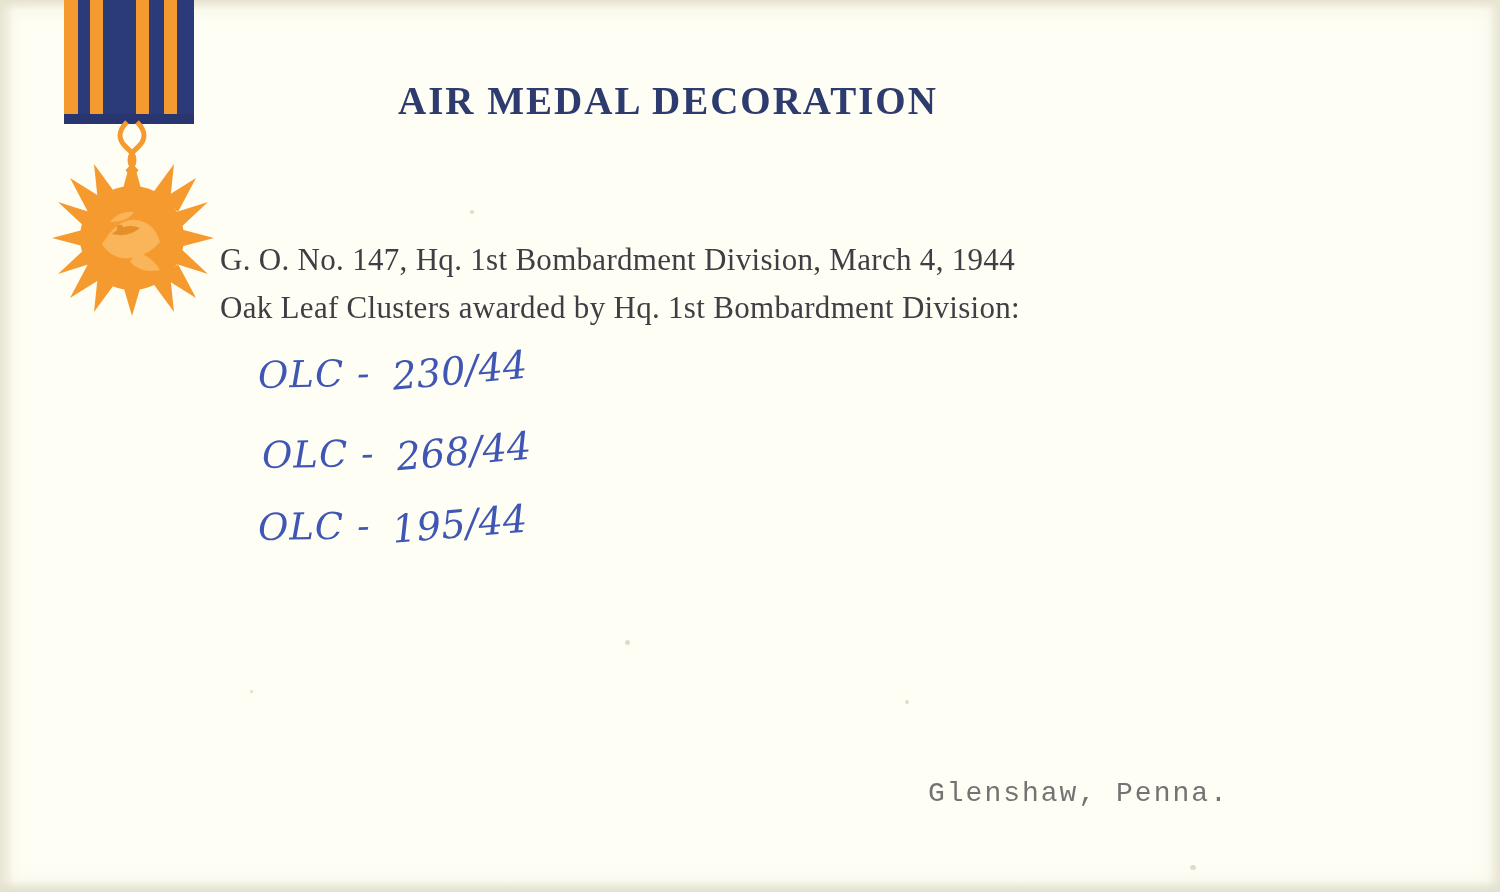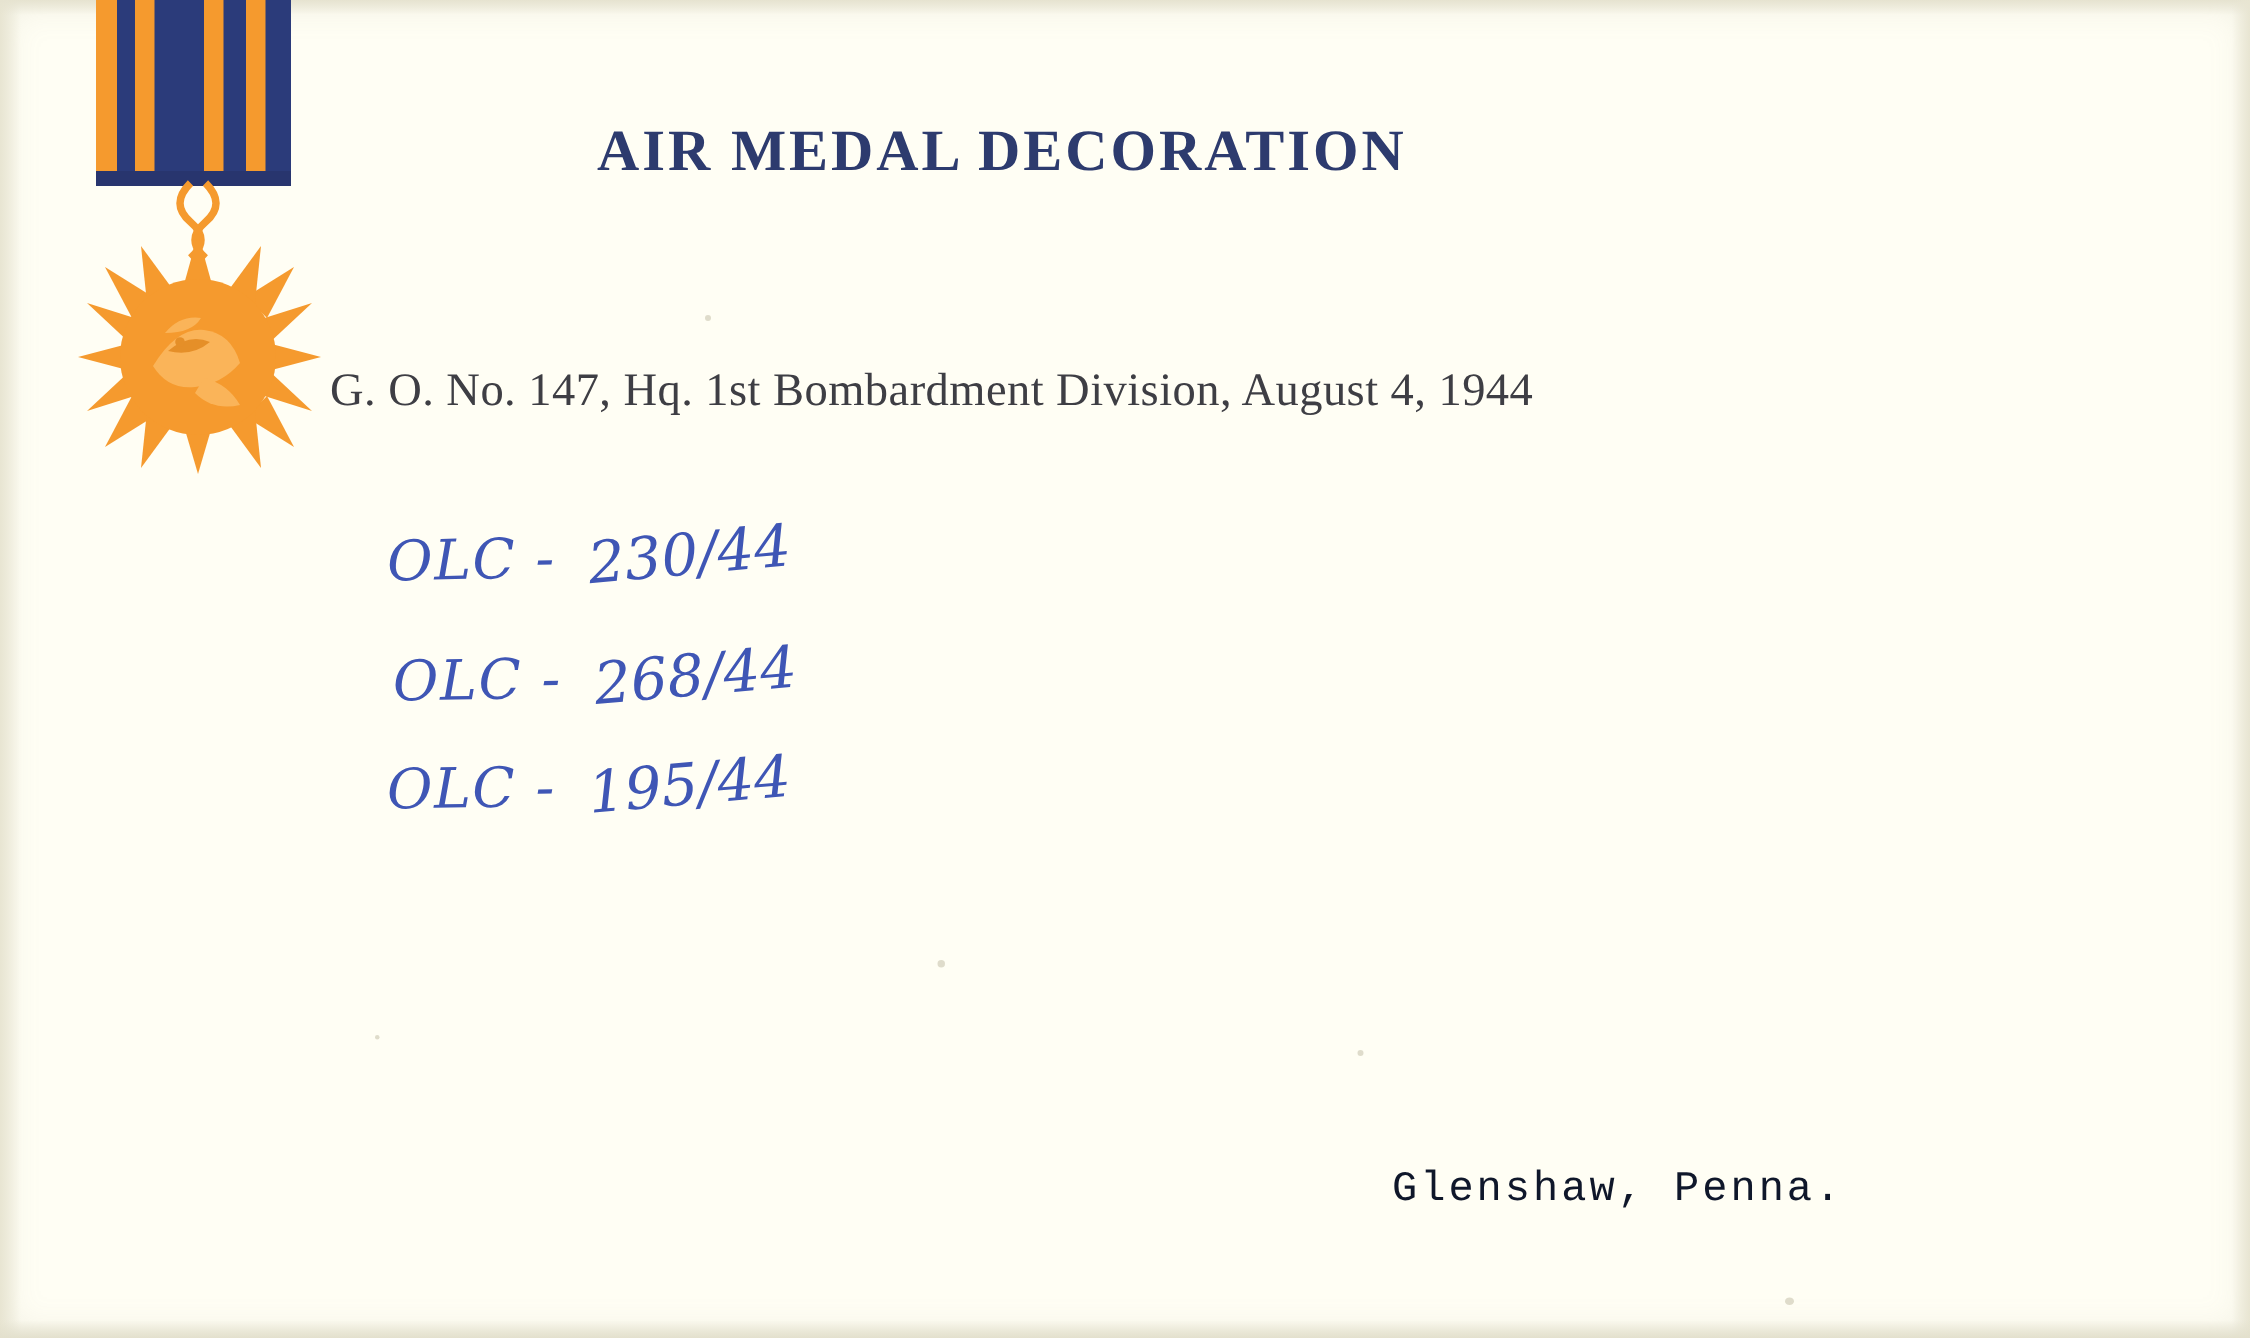--- a/index.html
+++ b/index.html
@@ -83,21 +83,21 @@
     top: 140px;
     font-size: 28.5px;
     letter-spacing: 2.0px;
     color: #52524f;
   }
   #location {
     left: 928px;
     top: 778px;
     font-size: 28px;
     letter-spacing: 2.0px;
-    color: #0f172a;
+    color: #737373;
   }
   .printed {
     position: absolute;
     left: 220px;
     font-family: "Liberation Serif", serif;
     font-size: 31px;
     color: #3e3e44;
     white-space: nowrap;
     letter-spacing: 0.3px;
   }
@@ -190,21 +190,22 @@
       <g fill="#e1861d" opacity="0.8">
         <path d="M88 238 q14 -12 28 -6 q-12 10 -28 6 z"></path>
         <circle cx="96" cy="232" r="3.2"></circle>
       </g>
     </g>
   </svg>
 
   <div id="title">AIR MEDAL DECORATION</div>
 
 
-  <div class="printed" id="go-line">G. O. No. 147, Hq. 1st Bombardment Division, August 4, 1944</div>
+  <div class="printed" id="go-line">G. O. No. 147, Hq. 1st Bombardment Division, March 4, 1944</div>
+  <div class="printed" id="olc-line">Oak Leaf Clusters awarded by Hq. 1st Bombardment Division:</div>
 
   <div class="hand" id="hand1">
     <span class="lbl">OLC -</span>
     <span class="num">230/44</span>
   </div>
   <div class="hand" id="hand2">
     <span class="lbl">OLC -</span>
     <span class="num">268/44</span>
   </div>
   <div class="hand" id="hand3">

